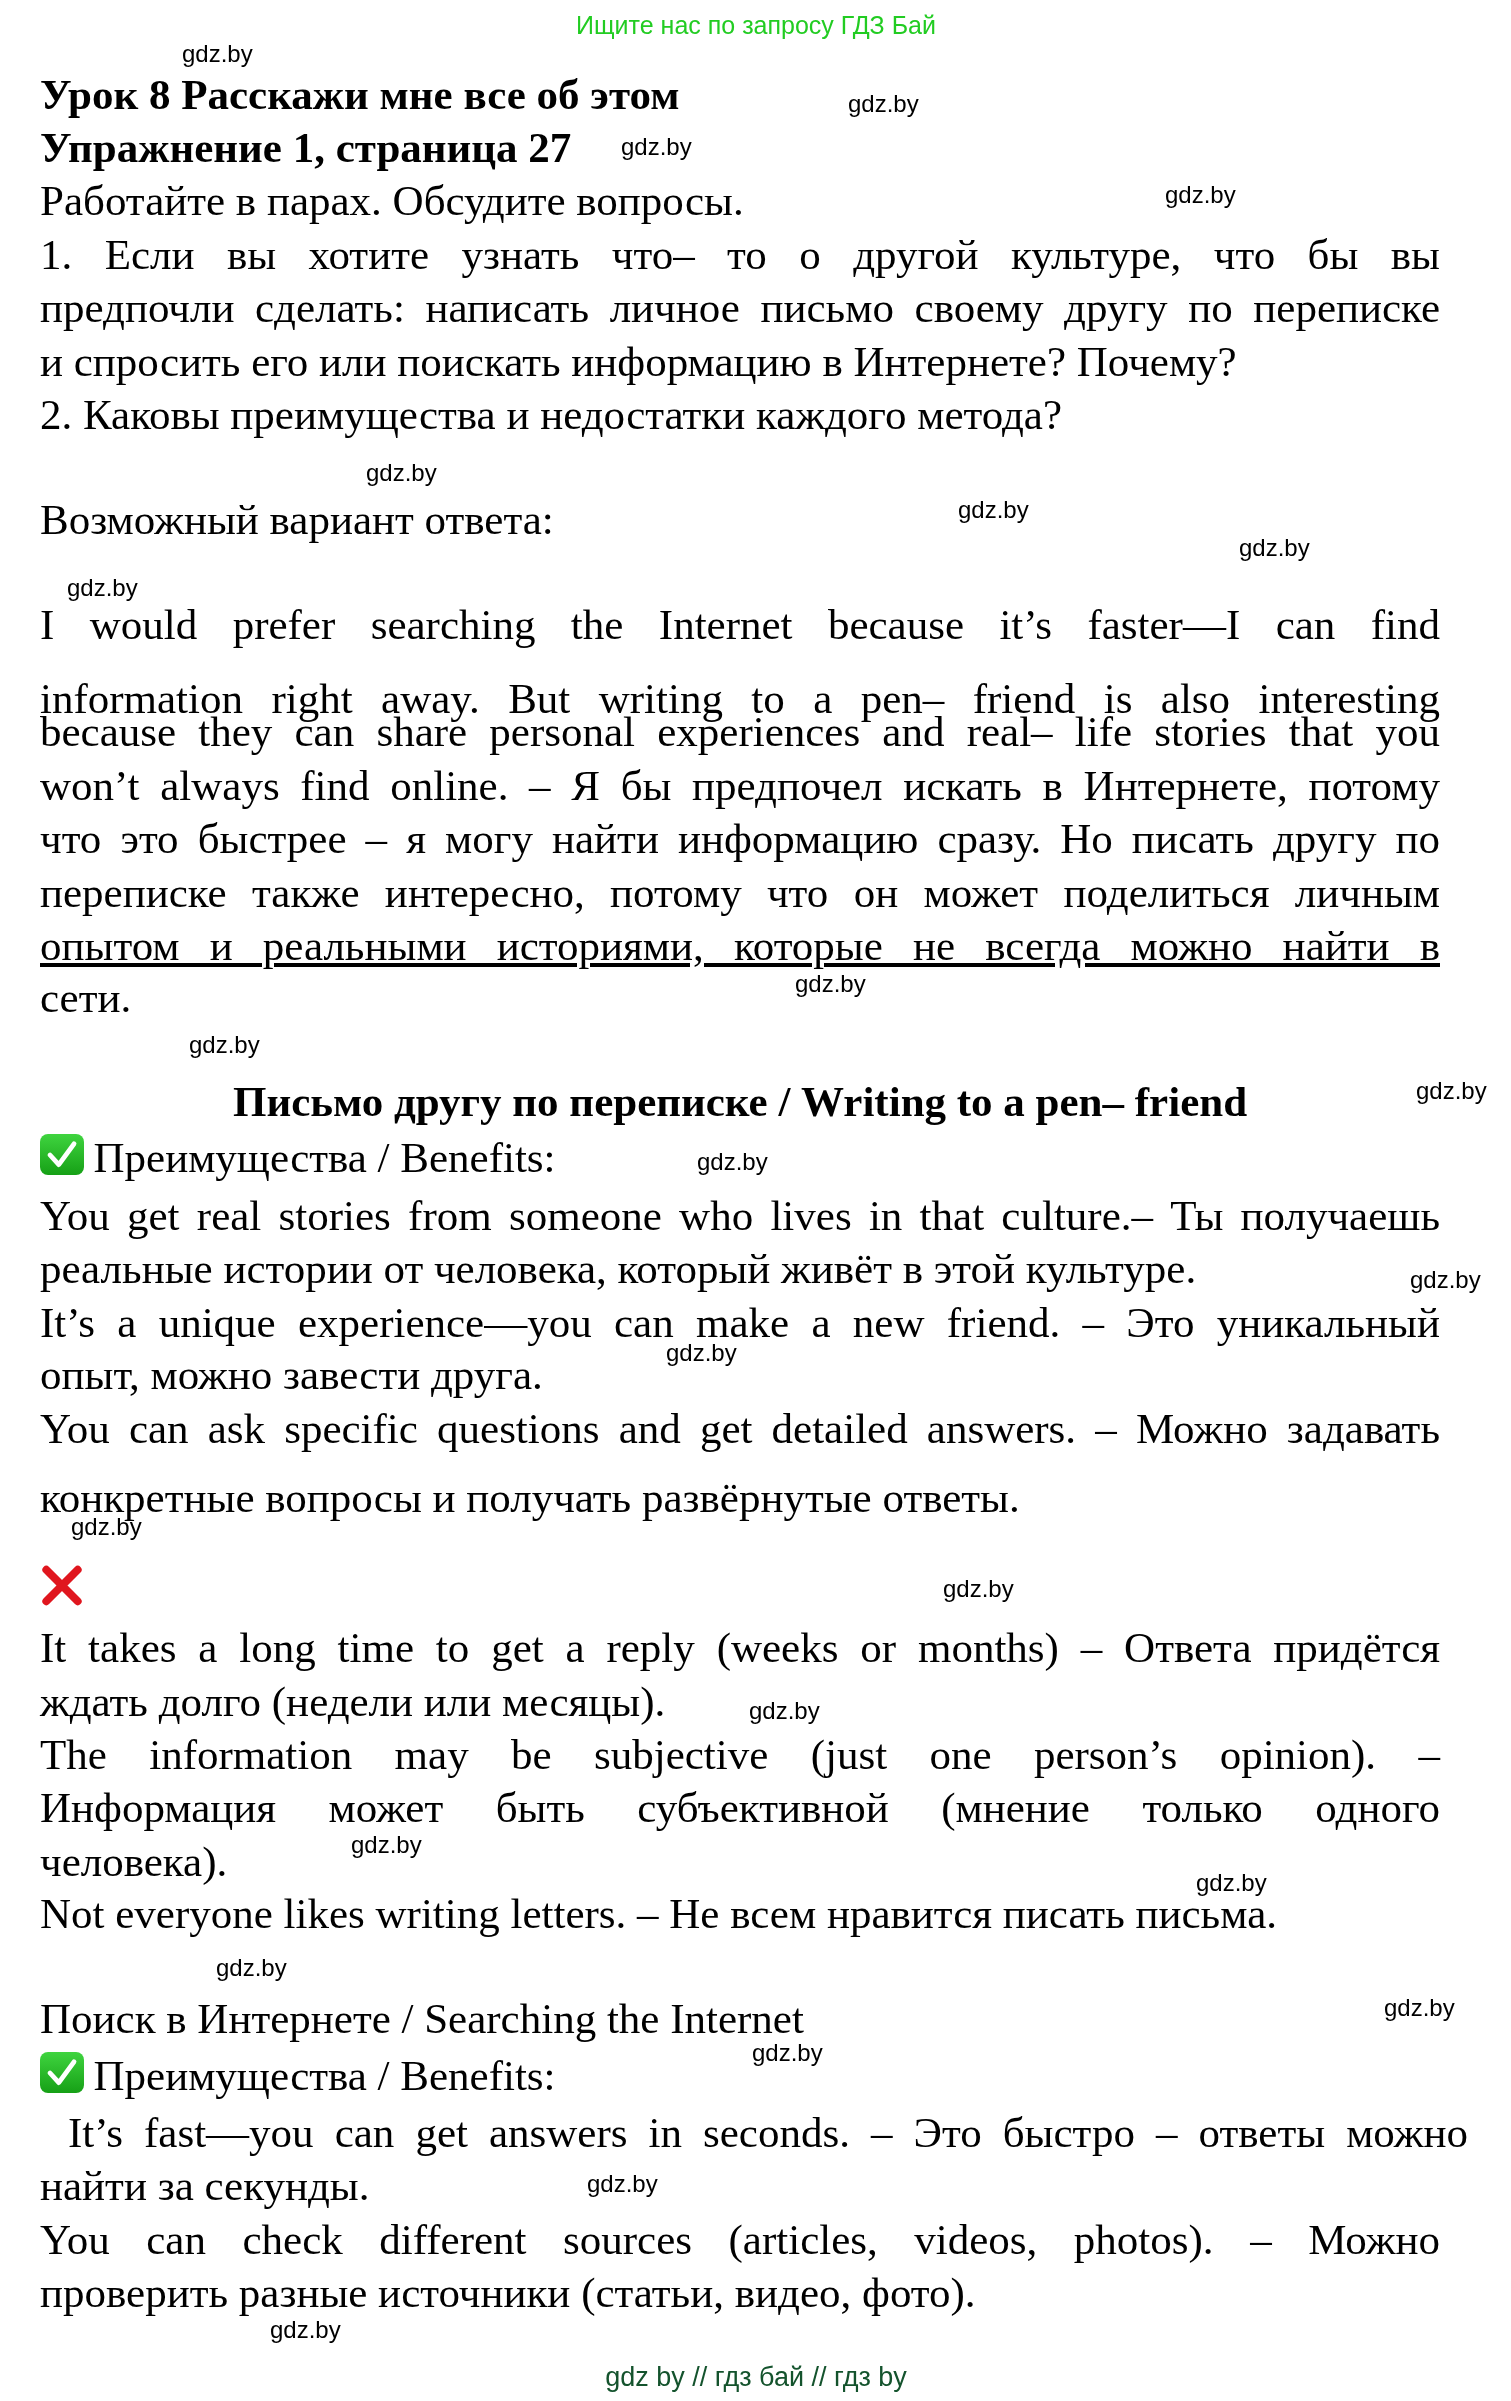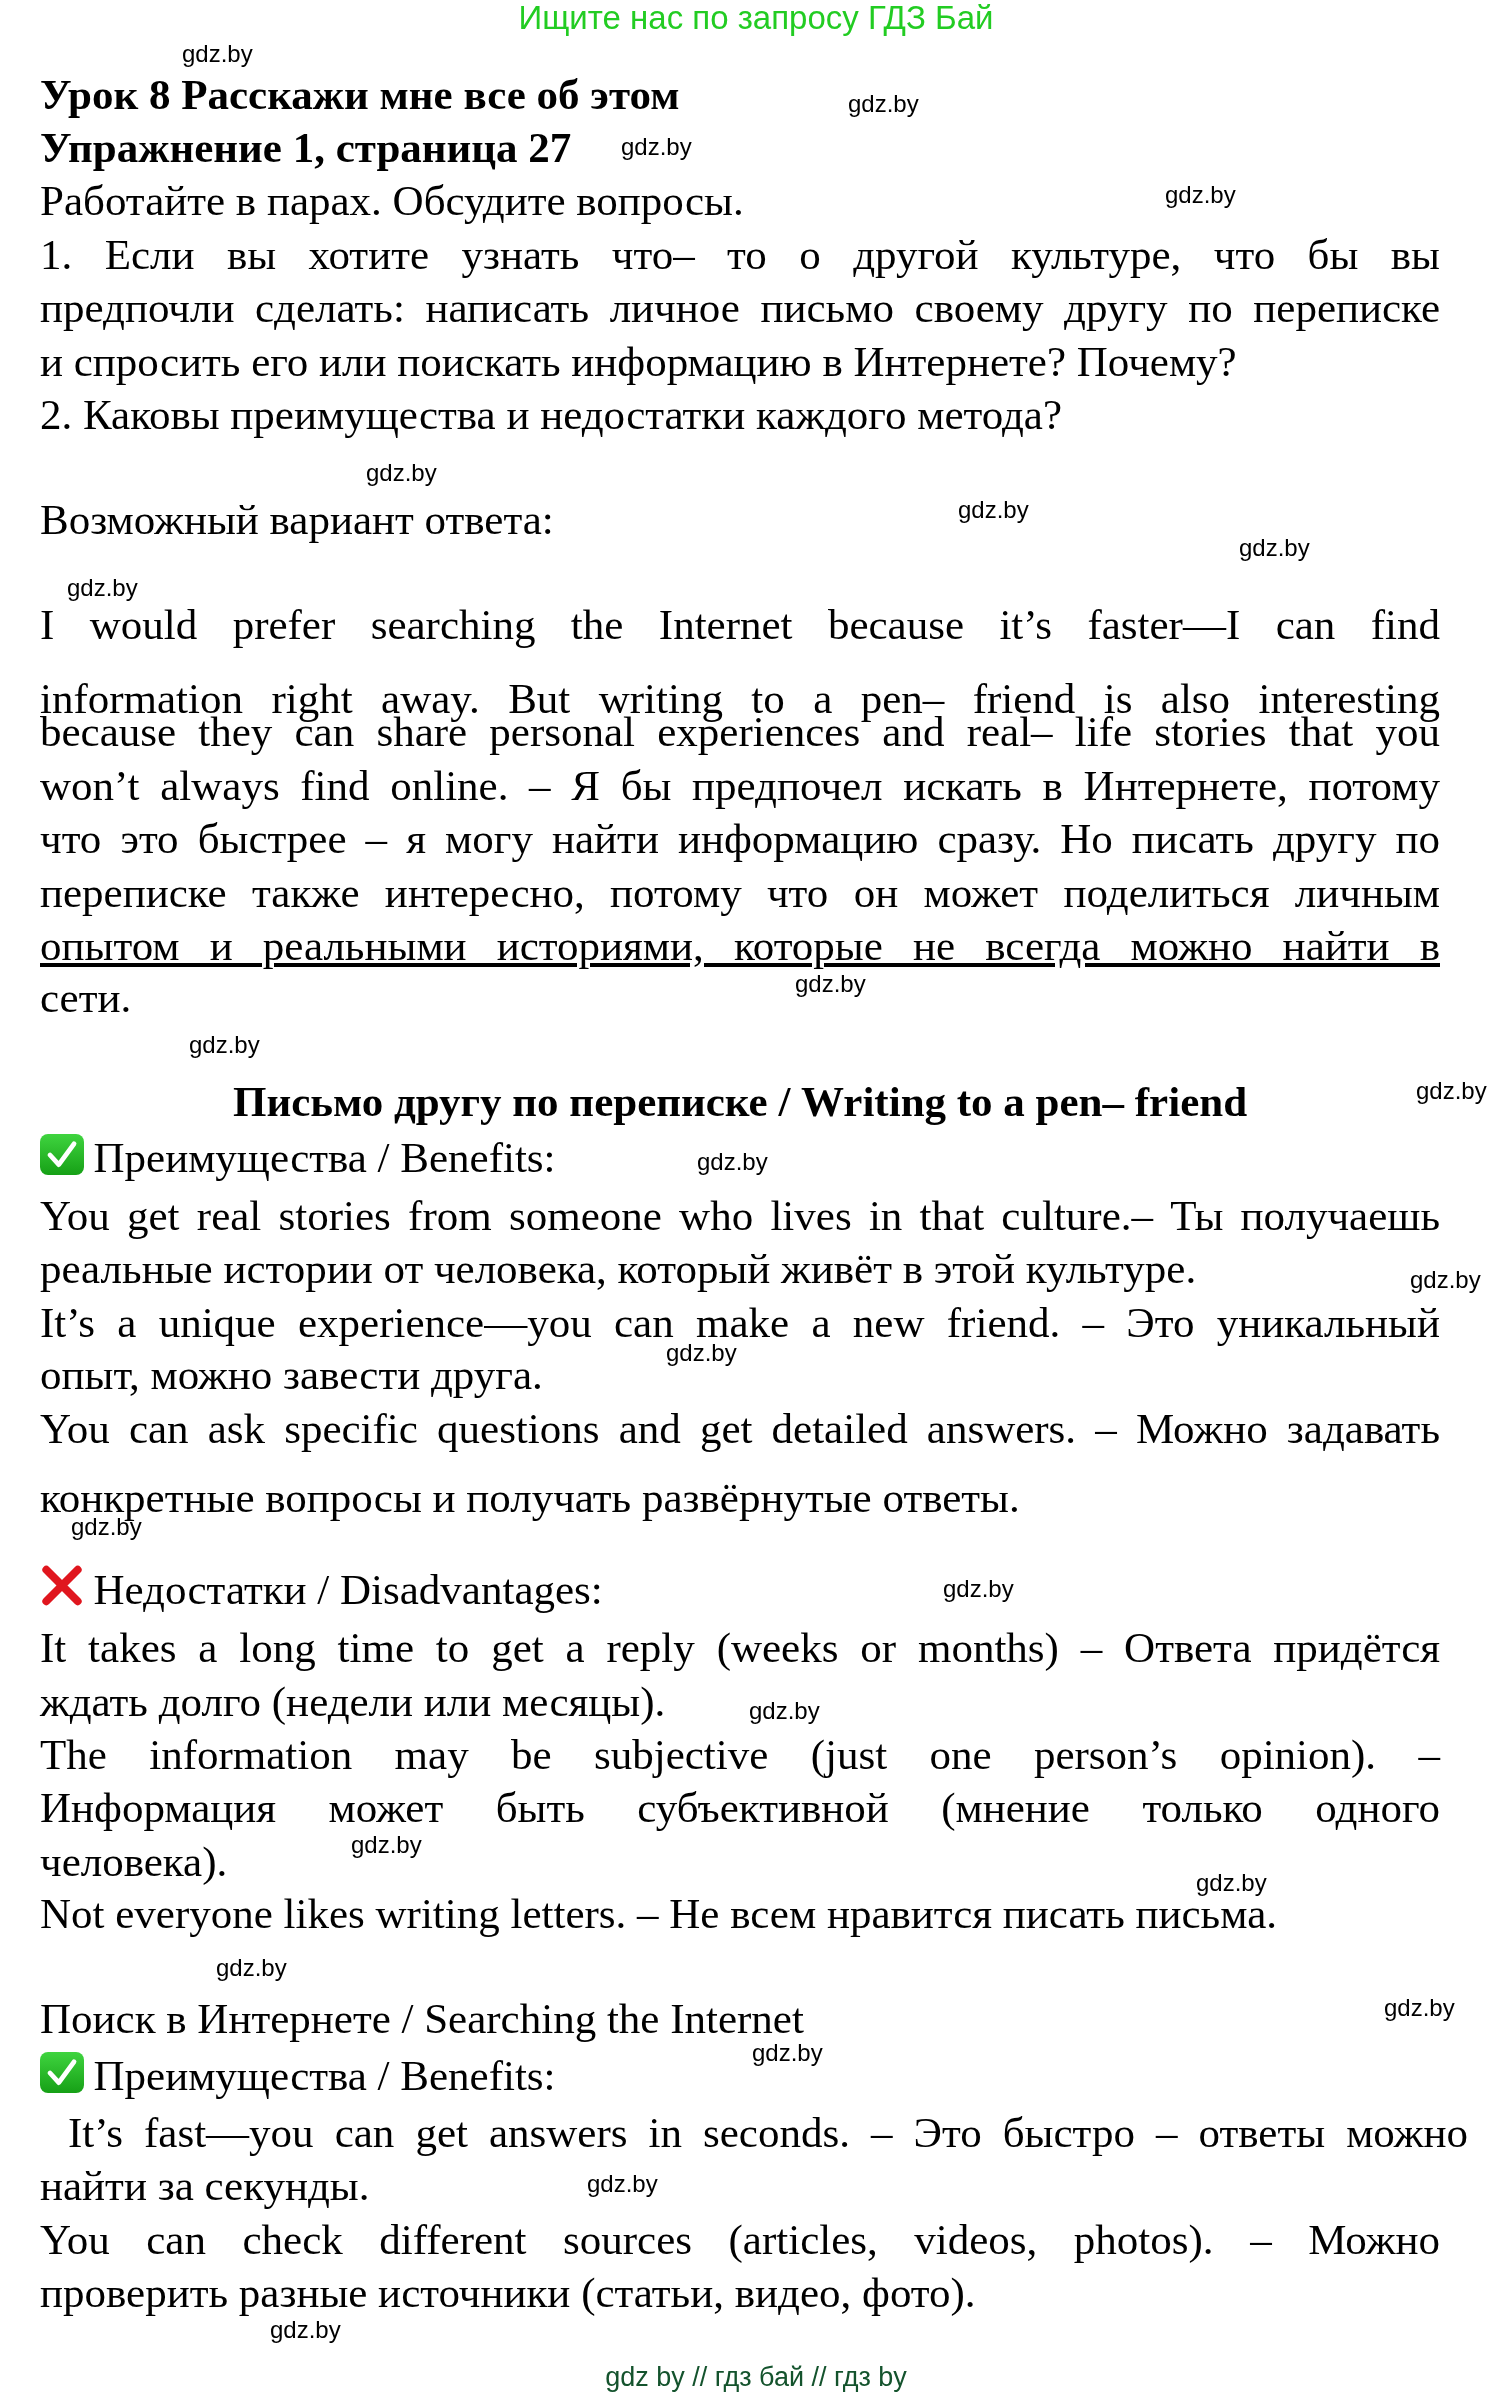--- a/index.html
+++ b/index.html
@@ -4,22 +4,22 @@
 <style>
   html, body { margin:0; padding:0; background:#ffffff; }
   body { width:1512px; height:2401px; position:relative; overflow:hidden;
          font-family:"Liberation Serif","DejaVu Serif",serif; color:#000; }
   .line { position:absolute; left:40px; width:1400px; height:53px; line-height:53px;
           font-size:43px; white-space:nowrap; }
   .just { text-align:justify; text-align-last:justify; }
   .bold { font-weight:bold; }
   .wm { position:absolute; font-family:"Liberation Sans","DejaVu Sans",sans-serif;
         font-size:24px; color:#000; line-height:27px; white-space:nowrap; }
-  .top-banner { position:absolute; top:4px; left:0; width:1512px; text-align:center;
-        font-family:"Liberation Sans","DejaVu Sans",sans-serif; font-size:33px; line-height:27px; }
+  .top-banner { position:absolute; top:12px; left:0; width:1512px; text-align:center;
+        font-family:"Liberation Sans","DejaVu Sans",sans-serif; font-size:25px; line-height:27px; }
   .footer { position:absolute; top:2361px; left:0; width:1512px; text-align:center;
         font-family:"Liberation Sans","DejaVu Sans",sans-serif; font-size:27px; line-height:32px; }
   .icon-check { display:inline-block; width:44px; height:41px; border-radius:8px;
         background:linear-gradient(#3fd43f,#16a016); vertical-align:-3.2px; margin-right:9.5px;
         position:relative; }
   .icon-check svg { position:absolute; left:6.3px; top:4.8px; }
   .icon-x { display:inline-block; width:44px; height:41px; vertical-align:-1.6px; margin-right:9.5px; position:relative; }
   .icon-x svg { position:absolute; left:0; top:0; }
   .center { text-align:center; }
 </style>
@@ -86,21 +86,21 @@
 <div class="line just" style="top:1296px;">It’s a unique experience—you can make a new friend. – Это уникальный</div>
 <div class="line" style="top:1348px;width:auto;">опыт, можно завести друга.</div>
 <div class="line just" style="top:1402px;">You can ask specific questions and get detailed answers. – Можно задавать</div>
 <div class="line" style="top:1471px;width:auto;">конкретные вопросы и получать развёрнутые ответы.</div>
 
 <div class="line" style="top:1563px;width:auto;">
   <span class="icon-x">
     <svg width="44" height="41" viewBox="0 0 56 52">
         <path d="M8 6 L48 46 M48 6 L8 46" stroke="#e0161e" stroke-width="10" stroke-linecap="round"></path>
       </svg>
-  </span><span>Недостатки / Disadvantages:</span>
+  </span>
 </div>
 <div class="line just" style="top:1621px;">It takes a long time to get a reply (weeks or months) – Ответа придётся</div>
 <div class="line" style="top:1675px;width:auto;">ждать долго (недели или месяцы).</div>
 <div class="line just" style="top:1728px;">The information may be subjective (just one person’s opinion). –</div>
 <div class="line just" style="top:1781px;">Информация может быть субъективной (мнение только одного</div>
 <div class="line" style="top:1835px;width:auto;">человека).</div>
 <div class="line" style="top:1887px;width:auto;">Not everyone likes writing letters. – Не всем нравится писать письма.</div>
 
 <div class="line" style="top:1992px;width:auto;">Поиск в Интернете / Searching the Internet</div>
 <div class="line" style="top:2049px;width:auto;">

